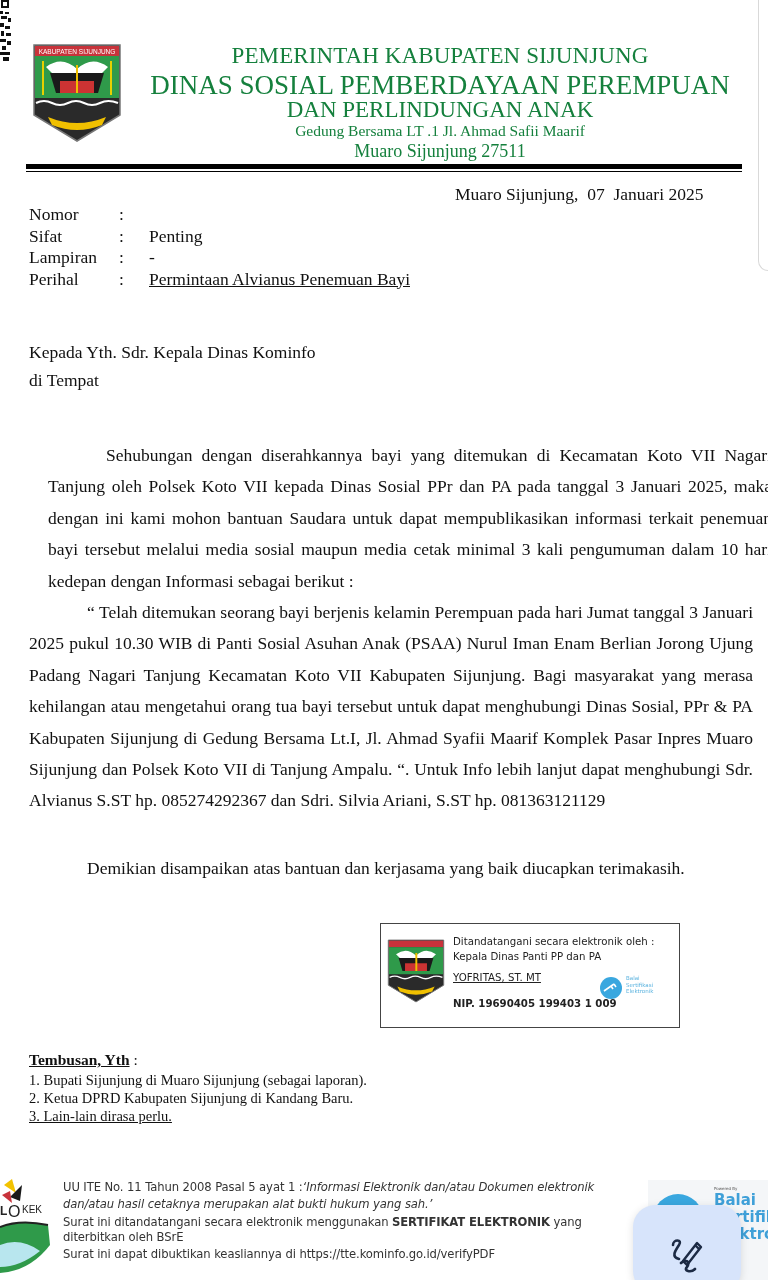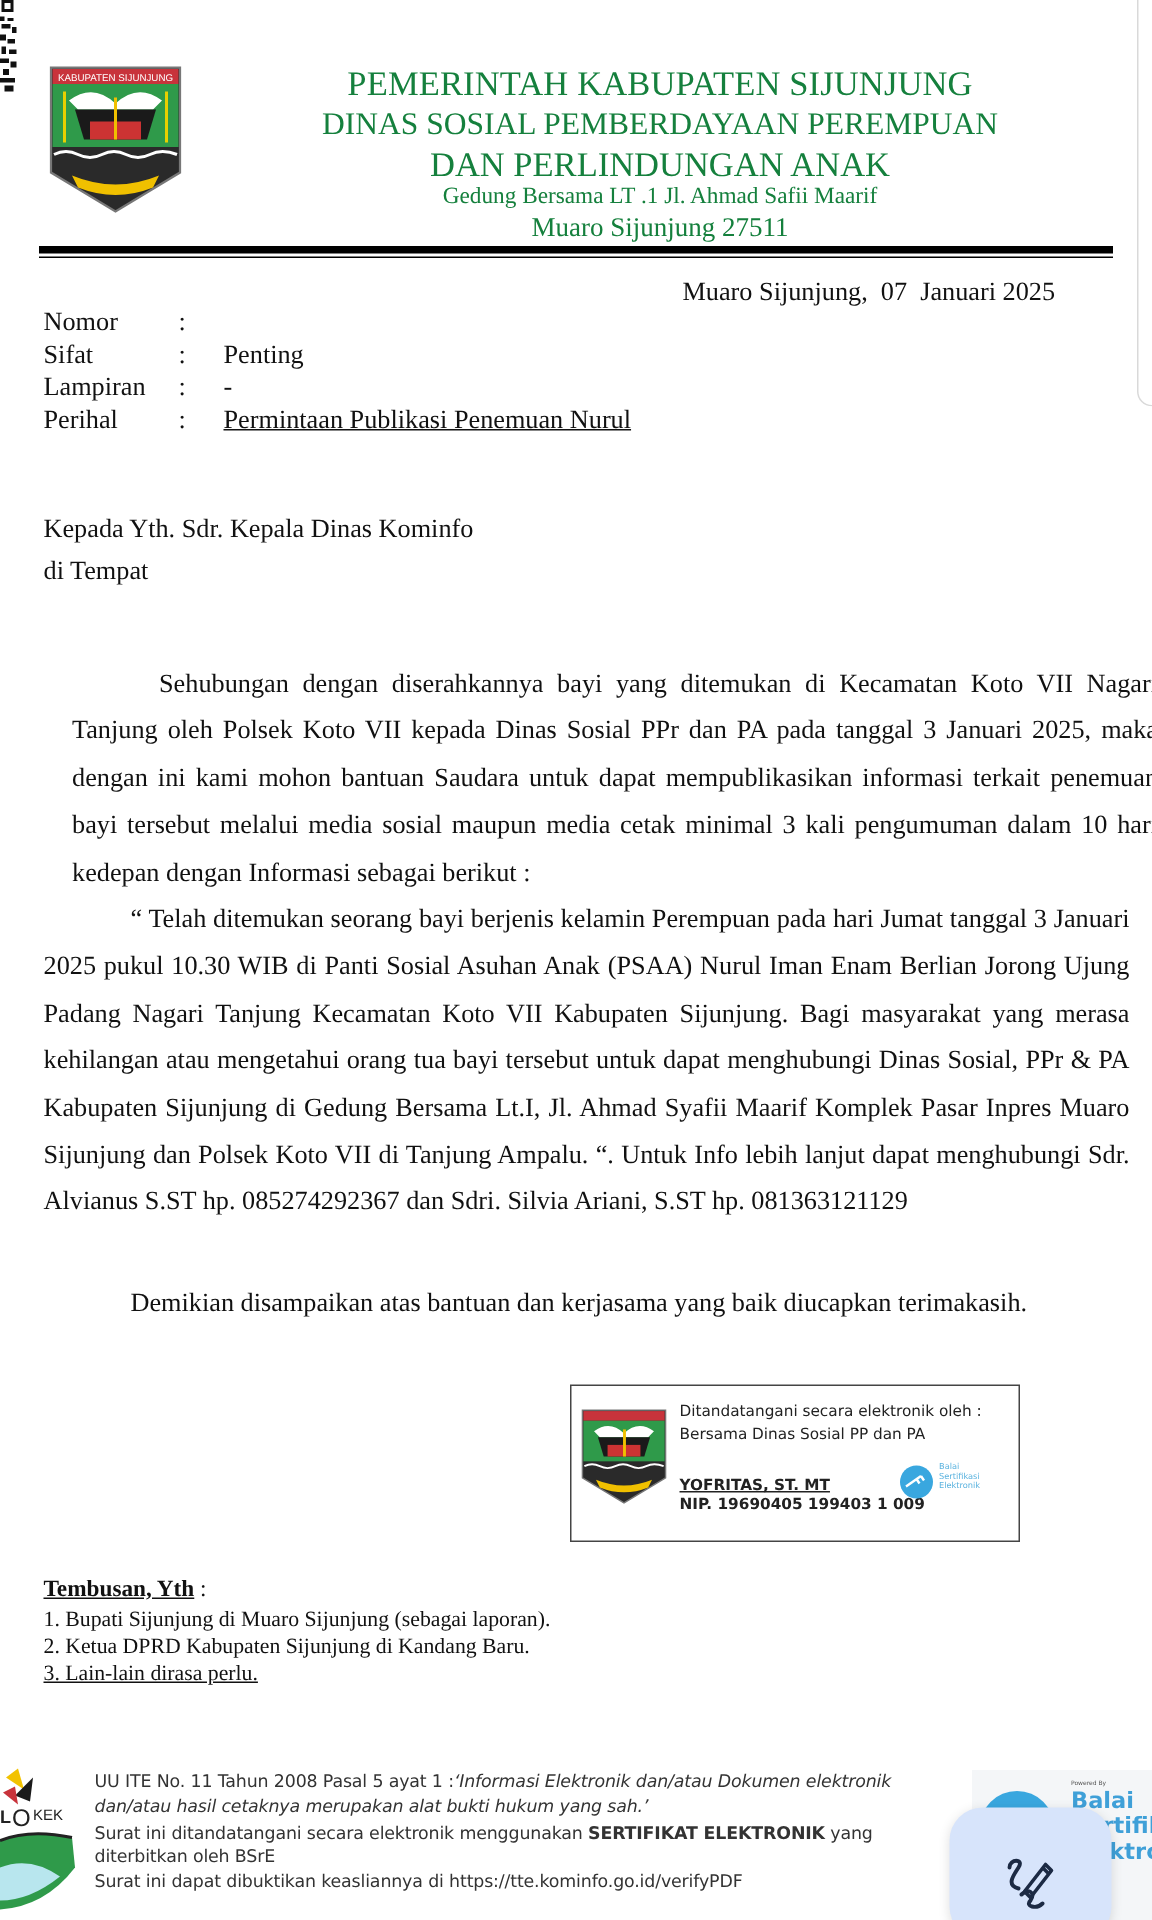--- a/index.html
+++ b/index.html
@@ -11,21 +11,21 @@
   .abs { position: absolute; }
   
   .qr { left: 0; top: 0; width: 12px; height: 62px; }
   
   .scroll-edge { left: 758px; top: 0; width: 10px; height: 270px;
     border-left: 1px solid #d9d9d9; border-bottom: 1px solid #d9d9d9; border-bottom-left-radius: 10px; }
   
   .logo { left: 32px; top: 43px; width: 90px; height: 100px; }
   .kop { left: 150px; width: 580px; text-align: center; color: #15803d; }
   .kop1 { top: 43px; font-size: 23px; letter-spacing: 0.1px; }
-  .kop2 { top: 70px; font-size: 21px; }
+  .kop2 { top: 70px; font-size: 27px; }
   .kop3 { top: 97px; font-size: 23px; }
   .kop4 { top: 122px; font-size: 15.5px; }
   .kop5 { top: 141px; font-size: 18px; }
   .rule-thick { left: 26px; top: 164px; width: 716px; height: 5px; background: #000; }
   .rule-thin { left: 26px; top: 171px; width: 716px; height: 1px; background: #000; }
   
   .date { left: 455px; top: 184px; font-size: 17.5px; white-space: pre; }
   
   .meta { left: 29px; top: 204px; font-size: 17.5px; }
   .meta-row { display: flex; height: 21.5px; line-height: 21.5px; }
@@ -41,21 +41,21 @@
   .body { left: 29px; width: 724px; font-size: 17.5px; line-height: 31.4px; text-align: justify; }
   .p1 { top: 440px; text-indent: 58px; margin-left: 19px; }
   .p2 { top: 597px; text-indent: 58px; }
   .p3 { top: 853px; left: 87px; width: 680px; }
   
   .sigbox { left: 380px; top: 923px; width: 300px; height: 105px; border: 1.5px solid #444; box-sizing: border-box; }
   .sig-logo { left: 6px; top: 12px; width: 58px; height: 70px; }
   .sig-text { left: 72px; font-family: "DejaVu Sans", "Liberation Sans", sans-serif; font-size: 10.2px; color: #222; white-space: nowrap; }
   .sig-l1 { top: 12px; }
   .sig-l2 { top: 27px; }
-  .sig-name { top: 61px; font-weight: bold; text-decoration: underline; }
+  .sig-name { top: 48px; font-weight: normal; text-decoration: underline; }
   .sig-nip { top: 74px; font-weight: bold; }
   .bsre-text { left: 245px; top: 51px; font-family: "DejaVu Sans", sans-serif; font-size: 5.5px; line-height: 6.5px; color: #5bb3df; }
   
   .cc { left: 29px; font-size: 14.5px; }
   .cc-title { top: 1051px; font-weight: bold; font-size: 15.5px; }
   .cc-title .u { text-decoration: underline; }
   .cc1 { top: 1072px; }
   .cc2 { top: 1090px; }
   .cc3 { top: 1108px; }
   
@@ -135,21 +135,21 @@
     <span class="meta-value">Penting</span>
   </div>
   <div class="meta-row">
     <span class="meta-label">Lampiran</span>
     <span class="meta-colon">:</span>
     <span class="meta-value">-</span>
   </div>
   <div class="meta-row">
     <span class="meta-label">Perihal</span>
     <span class="meta-colon">:</span>
-    <span class="meta-value u">Permintaan Publikasi Penemuan Nurul</span>
+    <span class="meta-value u">Permintaan Alvianus Penemuan Bayi</span>
   </div>
 </div>
 
 <div class="abs addr addr1">Kepada Yth. Sdr. Kepala Dinas Kominfo</div>
 <div class="abs addr addr2">di  Tempat</div>
 
 <div class="abs body p1">Sehubungan dengan diserahkannya bayi yang ditemukan di Kecamatan Koto VII Nagari Tanjung oleh Polsek Koto VII kepada Dinas Sosial PPr dan PA pada tanggal 3 Januari 2025, maka dengan ini kami mohon bantuan Saudara untuk dapat mempublikasikan informasi terkait penemuan bayi tersebut melalui media sosial maupun media cetak minimal 3 kali pengumuman dalam 10 hari kedepan dengan Informasi sebagai berikut :</div>
 <div class="abs body p2">“ Telah ditemukan seorang bayi berjenis kelamin Perempuan pada hari Jumat tanggal 3 Januari 2025 pukul 10.30 WIB di Panti Sosial Asuhan Anak (PSAA) Nurul Iman Enam Berlian Jorong Ujung Padang Nagari Tanjung Kecamatan Koto VII Kabupaten Sijunjung. Bagi masyarakat yang merasa kehilangan atau mengetahui orang tua bayi tersebut untuk dapat menghubungi Dinas Sosial, PPr &amp; PA Kabupaten Sijunjung di Gedung  Bersama Lt.I,  Jl. Ahmad Syafii Maarif Komplek Pasar Inpres Muaro Sijunjung dan Polsek Koto VII di Tanjung Ampalu. “. Untuk Info lebih lanjut dapat menghubungi Sdr. Alvianus S.ST hp. 085274292367 dan Sdri. Silvia Ariani, S.ST hp. 081363121129</div>
 <div class="abs body p3">Demikian disampaikan atas bantuan dan kerjasama yang baik diucapkan terimakasih.</div>
 
@@ -159,21 +159,21 @@
     <rect x="3" y="3" width="84" height="10" fill="#c8333b"></rect>
     <rect x="3" y="13" width="84" height="42" fill="#2f9a4a"></rect>
     <path d="M14 24 Q30 12 45 26 Q60 12 76 24 L70 30 L20 30 Z" fill="#ffffff"></path>
     <path d="M18 30 L72 30 L66 50 L24 50 Z" fill="#1a1a1a"></path>
     <rect x="28" y="38" width="34" height="12" fill="#c33"></rect>
     <rect x="44" y="22" width="3" height="28" fill="#f0c000"></rect>
     <path d="M4 60 Q12 56 20 60 T36 60 T52 60 T68 60 T86 60" stroke="#fff" stroke-width="2" fill="none"></path>
     <path d="M16 74 Q45 86 74 74 L70 82 Q45 92 20 82 Z" fill="#f0c000"></path>
   </svg>
   <div class="abs sig-text sig-l1">Ditandatangani secara elektronik oleh :</div>
-  <div class="abs sig-text sig-l2">Bersama Dinas Sosial PP dan PA</div>
+  <div class="abs sig-text sig-l2">Kepala Dinas Panti PP dan PA</div>
   <div class="abs sig-text sig-name">YOFRITAS, ST. MT</div>
   <div class="abs sig-text sig-nip">NIP. 19690405 199403 1 009</div>
   <svg class="abs" style="left:218px;top:52px;width:24px;height:24px" viewBox="0 0 24 24">
     <circle cx="12" cy="12" r="11" fill="#39a7df"></circle>
     <path d="M5 15 L15 8 M12 10 L14 13 M15 8 L17 11" stroke="#fff" stroke-width="1.6" fill="none"></path>
   </svg>
   <div class="abs bsre-text">
     <div>Balai</div>
     <div>Sertifikasi</div>
     <div>Elektronik</div>

